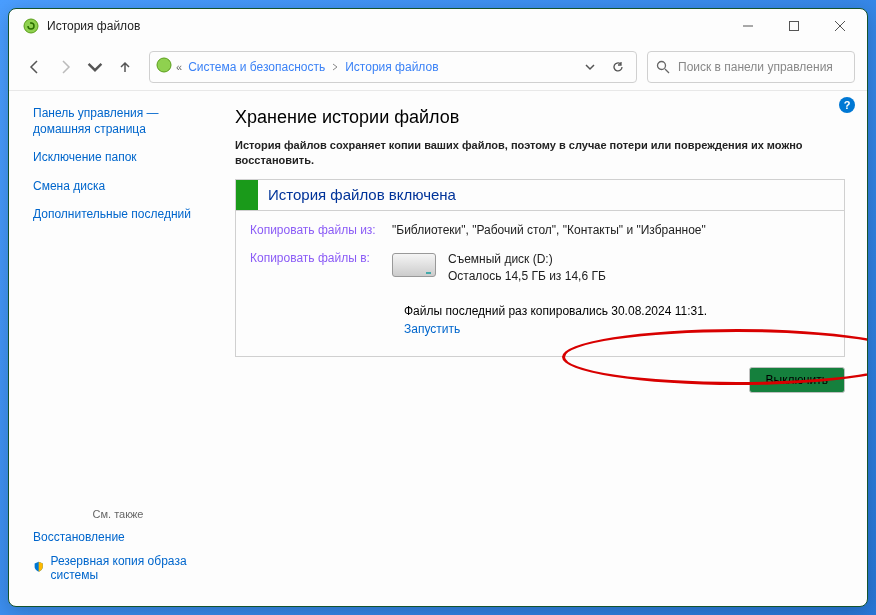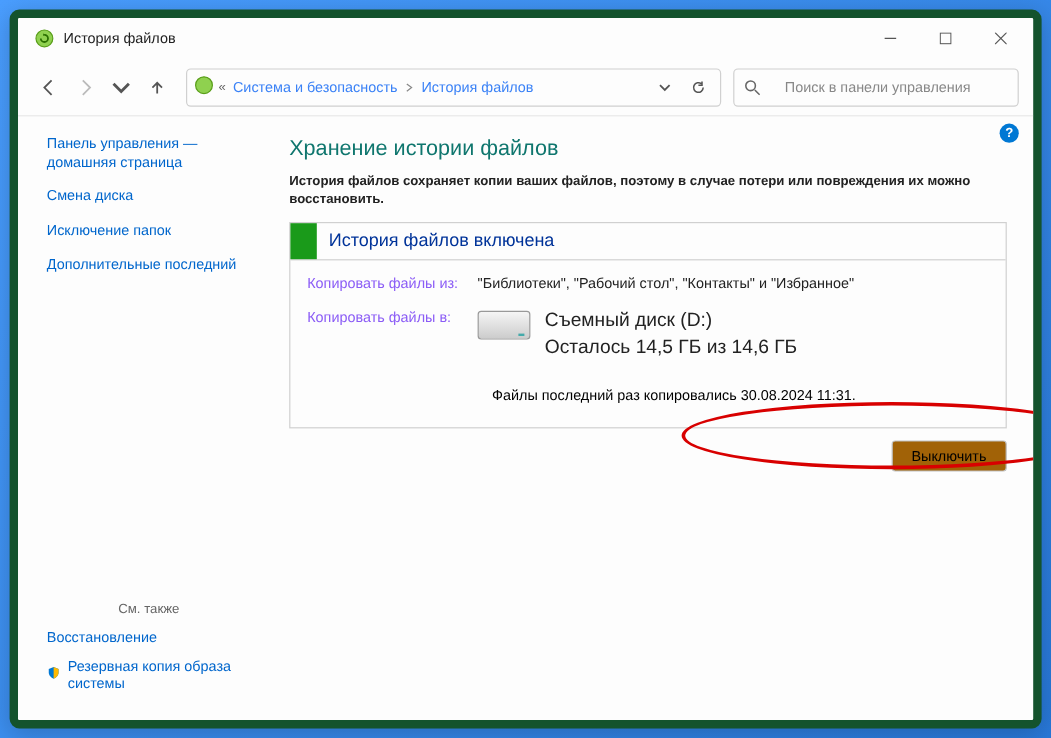--- a/index.html
+++ b/index.html
@@ -1,65 +1,65 @@
 <!DOCTYPE html>
 <html><head>
 <meta charset="utf-8">
 <style>
   * { box-sizing: border-box; margin: 0; padding: 0; font-family: "Segoe UI", sans-serif; }
   body { background: linear-gradient(135deg, #4a9eff 0%, #2878d8 100%); width: 876px; height: 615px; overflow: hidden; padding: 8px; }
-  .window { background: #fdfdfd; width: 100%; height: 100%; border-radius: 8px; box-shadow: 0 4px 20px rgba(0,0,0,0.2); display: flex; flex-direction: column; overflow: hidden; border: 7px solid #14532d; }
+  .window { background: #fdfdfd; width: 100%; height: 100%; border-radius: 8px; box-shadow: 0 4px 20px rgba(0,0,0,0.2); display: flex; flex-direction: column; overflow: hidden; border: 1px solid #14532d; }
   .titlebar { height: 34px; display: flex; align-items: center; padding: 0 4px; }
   .titlebar-icon { width: 16px; height: 16px; margin: 0 8px 0 10px; }
   .titlebar-text { font-size: 12px; color: #222; flex: 1; }
   .win-btns { display: flex; }
   .win-btn { width: 46px; height: 34px; display: flex; align-items: center; justify-content: center; color: #555; }
   .win-btn svg { width: 10px; height: 10px; }
   .navrow { height: 48px; display: flex; align-items: center; padding: 0 12px; gap: 10px; border-bottom: 1px solid #e8e8e8; }
   .nav-arrows { display: flex; align-items: center; gap: 14px; margin: 0 6px; }
   .nav-arrow { color: #555; display: flex; }
   .nav-arrow.disabled { color: #bbb; }
   .nav-arrow svg { width: 16px; height: 16px; }
   .dd-caret { width: 10px; height: 10px; }
   .address { flex: 1; height: 32px; border: 1px solid #d0d0d0; border-radius: 4px; display: flex; align-items: center; padding: 0 6px; font-size: 12px; gap: 4px; }
   .address .crumb { color: #3b82f6; padding: 2px 2px; }
   .address .sep svg { width: 8px; height: 8px; color: #888; }
   .address .spacer { flex: 1; }
   .address .ab-btn svg { width: 12px; height: 12px; color: #555; }
   .ab-btn { padding: 0 6px; display: flex; }
-  .search { width: 238px; height: 32px; border: 1px solid #d0d0d0; border-radius: 4px; display: flex; align-items: center; padding: 0 8px; font-size: 12px; color: #888; gap: 20px; }
+  .search { width: 208px; height: 32px; border: 1px solid #d0d0d0; border-radius: 4px; display: flex; align-items: center; padding: 0 8px; font-size: 12px; color: #888; gap: 8px; }
   .search svg { width: 14px; height: 14px; color: #666; }
   .body { flex: 1; display: flex; position: relative; }
   .sidebar { width: 204px; padding: 14px 10px 14px 24px; font-size: 12px; display: flex; flex-direction: column; }
   .sidebar .link { color: #0066cc; margin-bottom: 12px; cursor: pointer; line-height: 1.35; }
   .sidebar .spacer { flex: 1; }
   .sidebar .footer-head { color: #666; font-size: 11px; margin-bottom: 10px; text-align: center; }
   .sidebar .footer-link { color: #0066cc; font-size: 12px; margin-bottom: 10px; cursor: pointer; display: flex; align-items: center; gap: 6px; }
   .shield { width: 14px; height: 14px; }
   .main { flex: 1; padding: 16px 22px; position: relative; }
   .help-icon { position: absolute; top: 6px; right: 12px; width: 16px; height: 16px; background: #0078d4; border-radius: 50%; color: #fff; font-size: 11px; font-weight: bold; display: flex; align-items: center; justify-content: center; }
-  .h1 { color: #0f766e; font-size: 18px; font-weight: 400; margin-bottom: 10px; }
+  .h1 { color: #000000; font-size: 18px; font-weight: 400; margin-bottom: 10px; }
   .desc { font-size: 11px; color: #222; margin-bottom: 10px; line-height: 1.4; font-weight: bold; }
   .panel { border: 1px solid #d0d0d0; }
   .panel-head { display: flex; align-items: center; border-bottom: 1px solid #d0d0d0; }
   .green-sq { width: 22px; height: 30px; background: #1a9a1a; }
   .panel-title { color: #003399; font-size: 15px; padding-left: 10px; }
   .panel-body { padding: 12px 14px 18px; font-size: 12px; position: relative; }
   .row { display: flex; margin-bottom: 14px; }
   .row-label { width: 142px; color: #8b5cf6; }
   .row-val { flex: 1; color: #222; }
   .drive-row { display: flex; align-items: flex-start; gap: 12px; }
   .drive-icon { width: 44px; height: 24px; background: linear-gradient(#f5f5f5,#ccc); border: 1px solid #999; border-radius: 3px; position: relative; margin-top: 2px; }
   .drive-icon::after { content:''; position:absolute; bottom:2px; right:4px; width:5px; height:2px; background:#4aa; }
-  .drive-text { font-size: 16px; line-height: 1.4; }
+  .drive-text { font-size: 12px; line-height: 1.4; }
   .last-run { margin-top: 18px; margin-left: 154px; font-size: 12px; line-height: 1.5; }
   .last-run .runlink { color: #0066cc; cursor: pointer; }
   .ellipse { position: absolute; border: 3px solid #d80000; border-radius: 50%; width: 350px; height: 56px; left: 326px; top: 118px; pointer-events:none; }
   .btn-row { display: flex; justify-content: flex-end; margin-top: 10px; }
-  .btn { border: 1px solid #c0c0c0; background: #a16207; font-size: 12px; padding: 5px 16px; border-radius: 3px; cursor: pointer; }
+  .btn { border: 1px solid #c0c0c0; background: #15803d; font-size: 12px; padding: 5px 16px; border-radius: 3px; cursor: pointer; }
 </style>
 </head>
 <body>
 
 <div class="window">
 
   <div class="titlebar">
     <span class="titlebar-icon">
       <svg viewBox="0 0 16 16">
           <circle cx="8" cy="8" r="7" fill="#8fd14f" stroke="#5a9e1a"></circle>
@@ -138,22 +138,22 @@
           <circle cx="5.5" cy="5.5" r="4" fill="none" stroke="currentColor" stroke-width="1.3"></circle>
           <line x1="9" y1="9" x2="13" y2="13" stroke="currentColor" stroke-width="1.3"></line>
         </svg>
       <span>Поиск в панели управления</span>
     </div>
   </div>
 
   <div class="body">
     <div class="sidebar">
       <div class="link">Панель управления — домашняя страница</div>
+      <div class="link">Исключение папок</div>
       <div class="link">Смена диска</div>
-      <div class="link">Исключение папок</div>
       <div class="link">Дополнительные последний</div>
       <div class="spacer"></div>
       <div class="footer-head">См. также</div>
       <div class="footer-link">
           <span>Восстановление</span>
         </div>
       <div class="footer-link">
         <span class="shield"><svg viewBox="0 0 14 14">
               <path d="M7 1 L12 3 L12 7 C12 10 9 12.5 7 13 C5 12.5 2 10 2 7 L2 3 Z" fill="#0078d4"></path>
               <path d="M7 1 L12 3 L12 7 C12 10 9 12.5 7 13 L7 1 Z" fill="#ffb900"></path>
@@ -184,20 +184,21 @@
                 <div class="drive-icon"></div>
                 <div class="drive-text">
                   <div>Съемный диск (D:)</div>
                   <div>Осталось 14,5 ГБ из 14,6 ГБ</div>
                 </div>
               </div>
             </div>
           </div>
           <div class="last-run">
             <div>Файлы последний раз копировались 30.08.2024 11:31.</div>
+            <div class="runlink">Запустить</div>
           </div>
           <div class="ellipse"></div>
         </div>
       </div>
 
       <div class="btn-row">
         <button class="btn">Выключить</button>
       </div>
     </div>
   </div>

